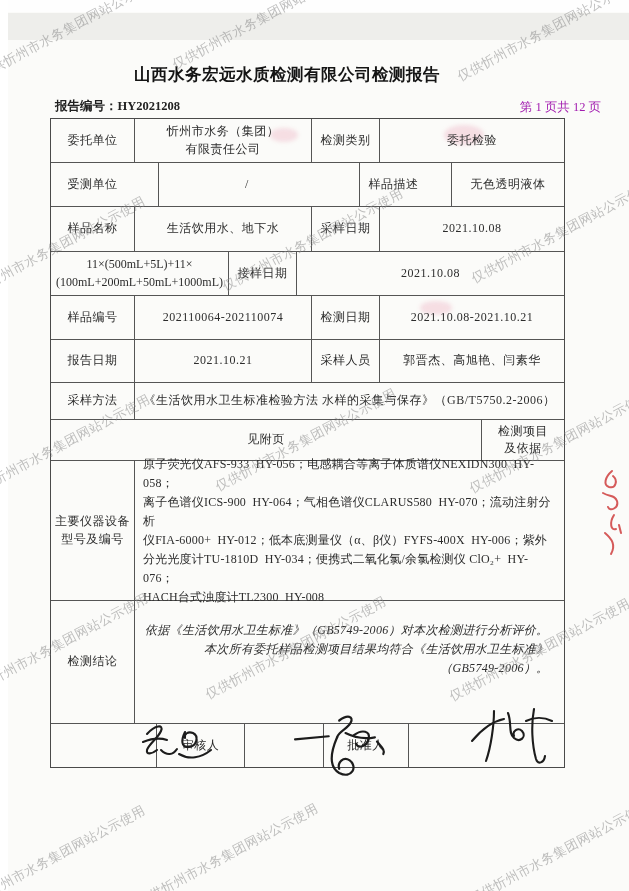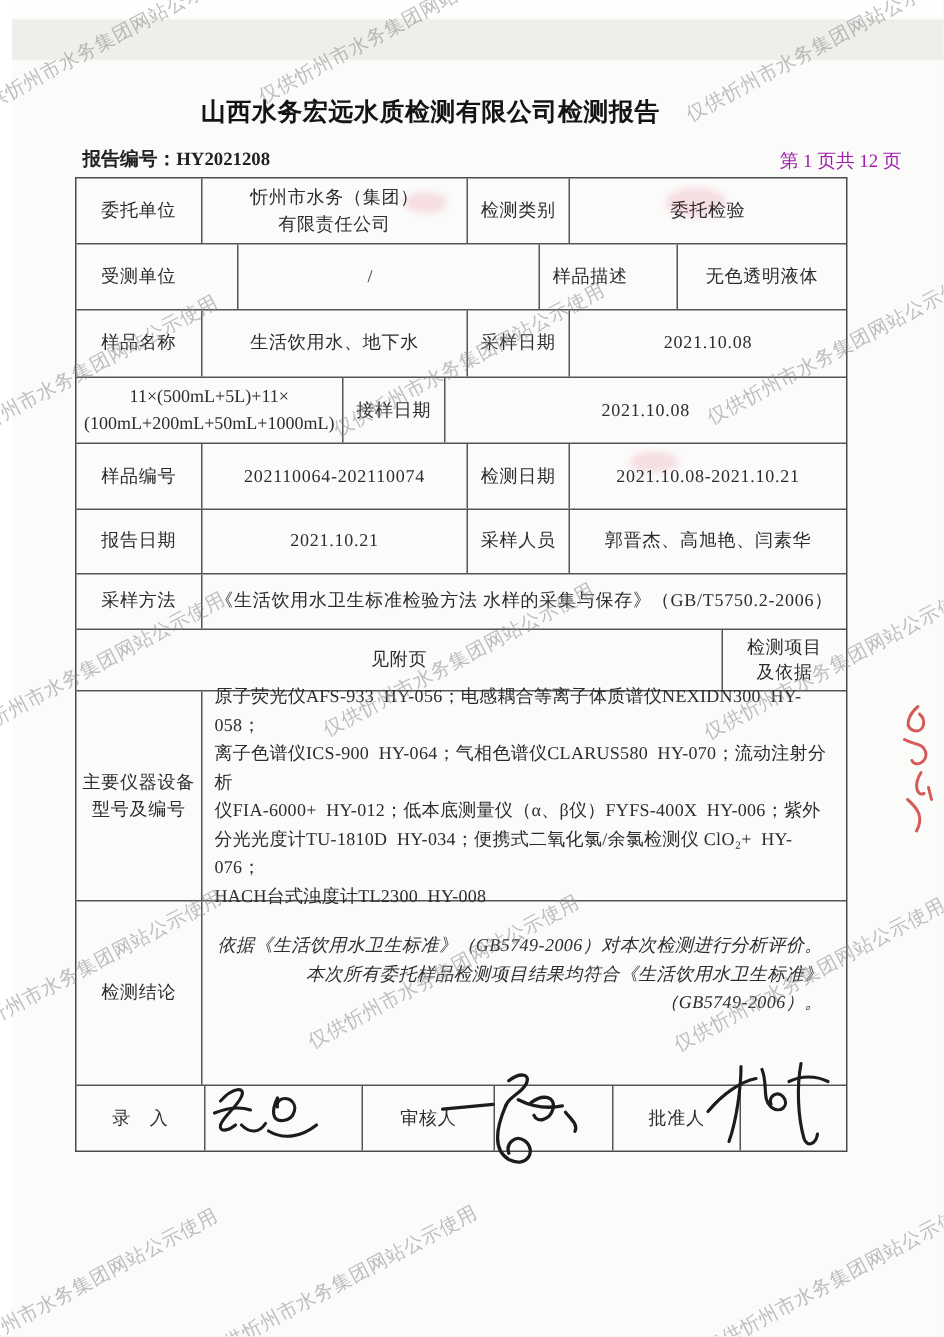--- a/index.html
+++ b/index.html
@@ -123,21 +123,20 @@
 HACH台式浊度计TL2300  HY-008</div>
     </div>
     <div class="trow r10">
       <div class="cell c-l">检测结论</div>
       <div class="cell c-v top-block">依据《生活饮用水卫生标准》（GB5749-2006）对本次检测进行分析评价。
 本次所有委托样品检测项目结果均符合《生活饮用水卫生标准》
 （GB5749-2006）。</div>
     </div>
 
     <div class="trow r11">
-      <div class="cell s-l1">录　入</div>
       <div class="cell s-s1"></div>
       <div class="cell s-l2">审核人</div>
       <div class="cell s-s2"></div>
       <div class="cell s-l3">批准人</div>
       <div class="cell s-s3"></div>
     </div>
   </div>
 
   <svg class="sig" style="left:137px;top:722px;" width="80" height="44" viewBox="0 0 80 44">
     <path d="M10,12 C18,3 27,2 24,9 C21,16 12,22 10,28 C9,33 15,32 20,28"></path>

